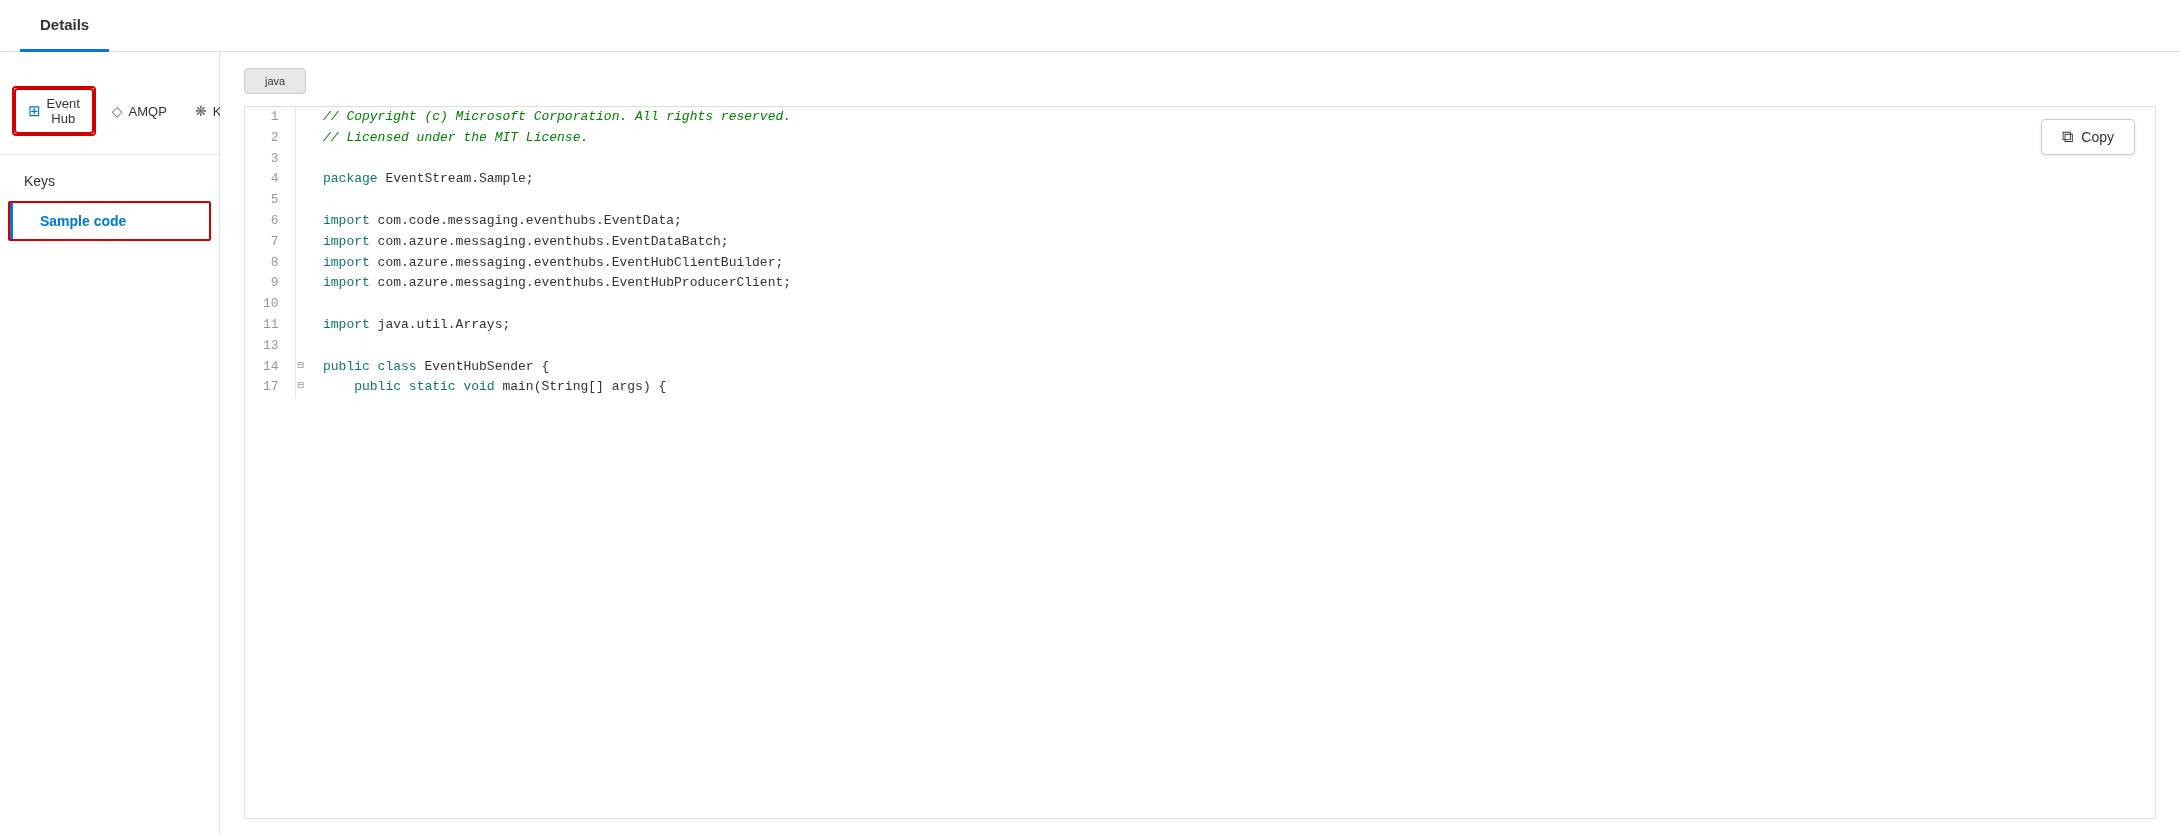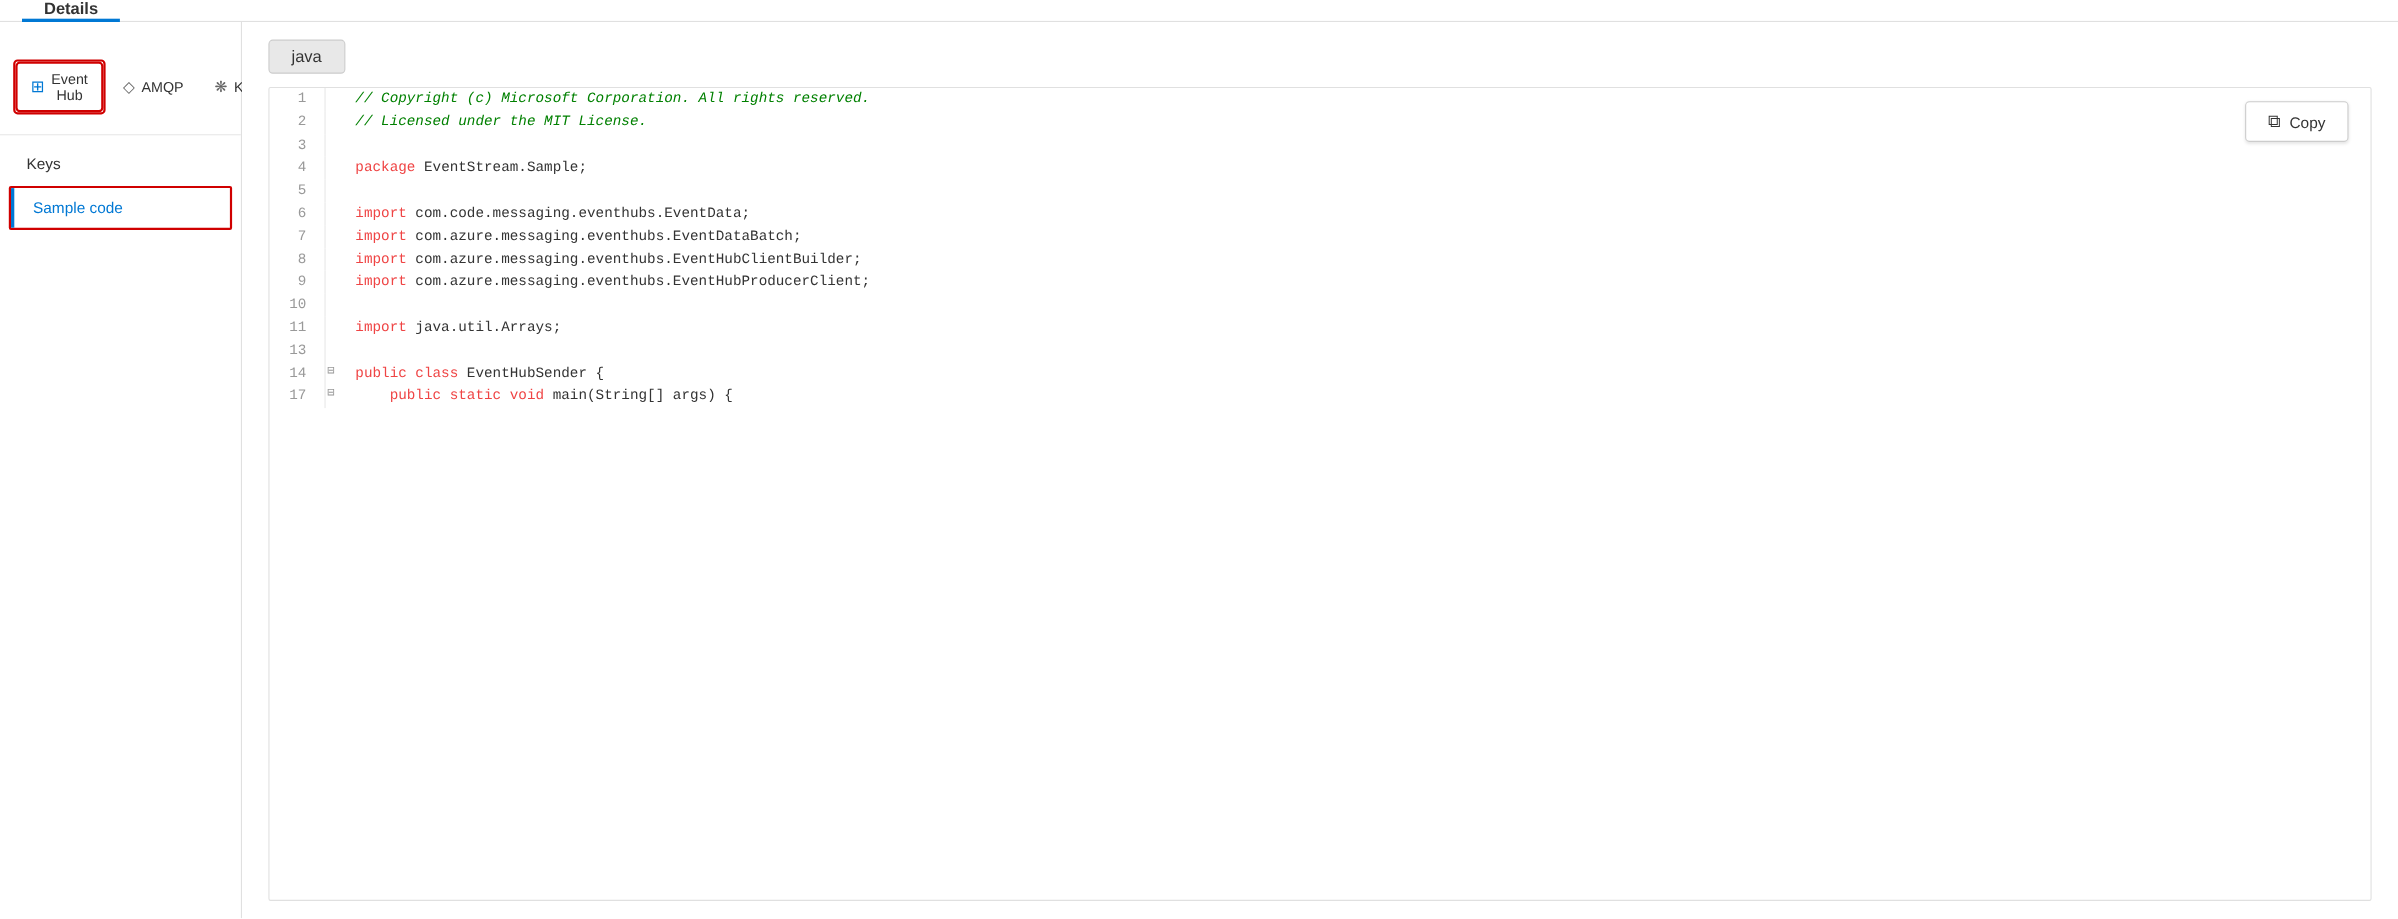--- a/index.html
+++ b/index.html
@@ -21,21 +21,21 @@
     }
 
     
     .header-tabs {
       display: flex;
       border-bottom: 1px solid #e0e0e0;
       padding: 0 20px;
       background: #fff;
     }
     .header-tab {
-      padding: 0 20px;
+      padding: 16px 20px;
       font-size: 15px;
       font-weight: 600;
       color: #333;
       cursor: pointer;
       border-bottom: 3px solid #0078d4;
       margin-bottom: -1px;
     }
 
     
     .main-layout {
@@ -100,23 +100,23 @@
     }
 
     .nav-item {
       padding: 10px 24px;
       cursor: pointer;
       color: #333;
       font-size: 14px;
     }
     .nav-item.active {
       border-left: 3px solid #0078d4;
-      padding-left: 17px;
+      padding-left: 27px;
       color: #0078d4;
-      font-weight: 400;
+      font-weight: 700;
     }
 
     
     .content-area {
       flex: 1;
       display: flex;
       flex-direction: column;
       overflow: hidden;
       background: #fff;
       padding: 16px 24px;
@@ -128,21 +128,21 @@
       gap: 8px;
       margin-bottom: 12px;
     }
 
     .lang-btn {
       padding: 6px 20px;
       border: 1px solid #ccc;
       border-radius: 4px;
       background: #f0f0f0;
       cursor: pointer;
-      font-size: 15px;
+      font-size: 11px;
       color: #333;
     }
     .lang-btn.active {
       background: #e8e8e8;
       font-weight: 500;
     }
 
     
     .code-panel {
       flex: 1;
@@ -207,21 +207,21 @@
       color: #333;
     }
 
     .line-fold {
       width: 16px;
       color: #999;
       font-size: 11px;
       padding: 0 2px;
     }
 
-    .kw-blue { color: #ef4444; }
+    .kw-blue { color: #0f766e; }
     .kw-green { color: #008000; font-style: italic; }
     .kw-string { color: #a31515; }
     .kw-type { color: #2b91af; }
 
     
     .protocol-btn-wrapper {
       border: 2px solid #d00000;
       border-radius: 4px;
       display: inline-flex;
     }

